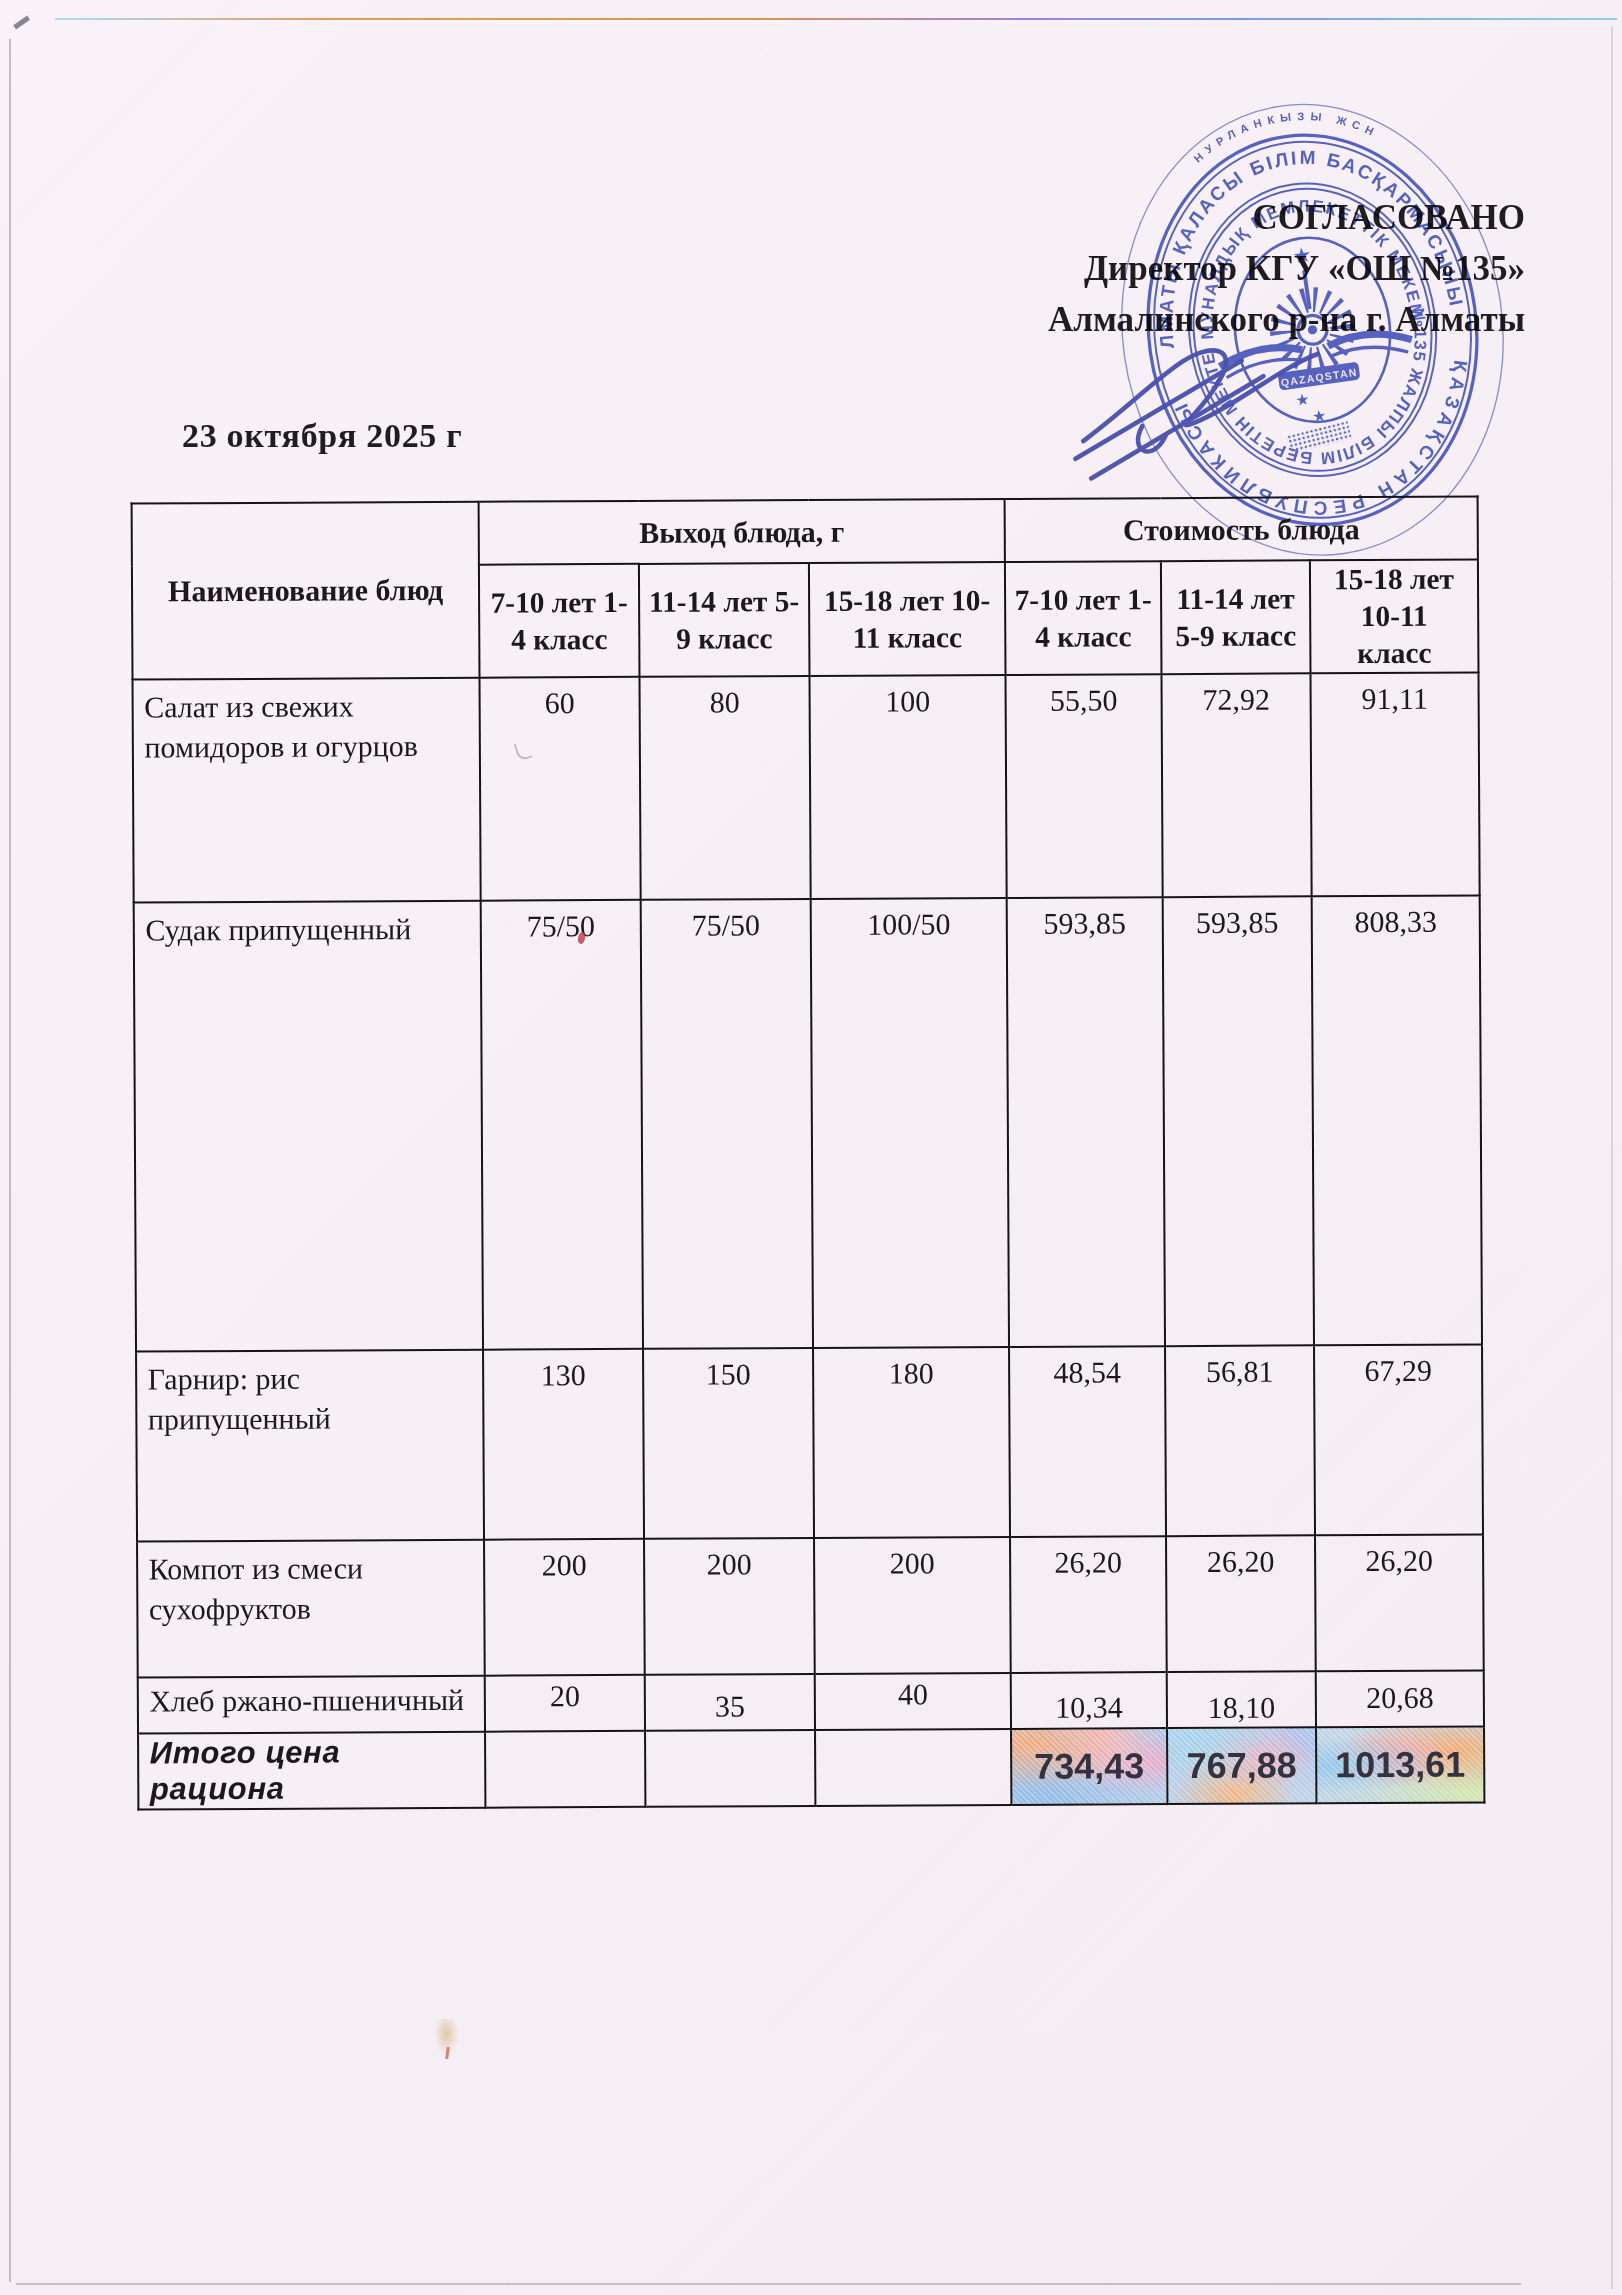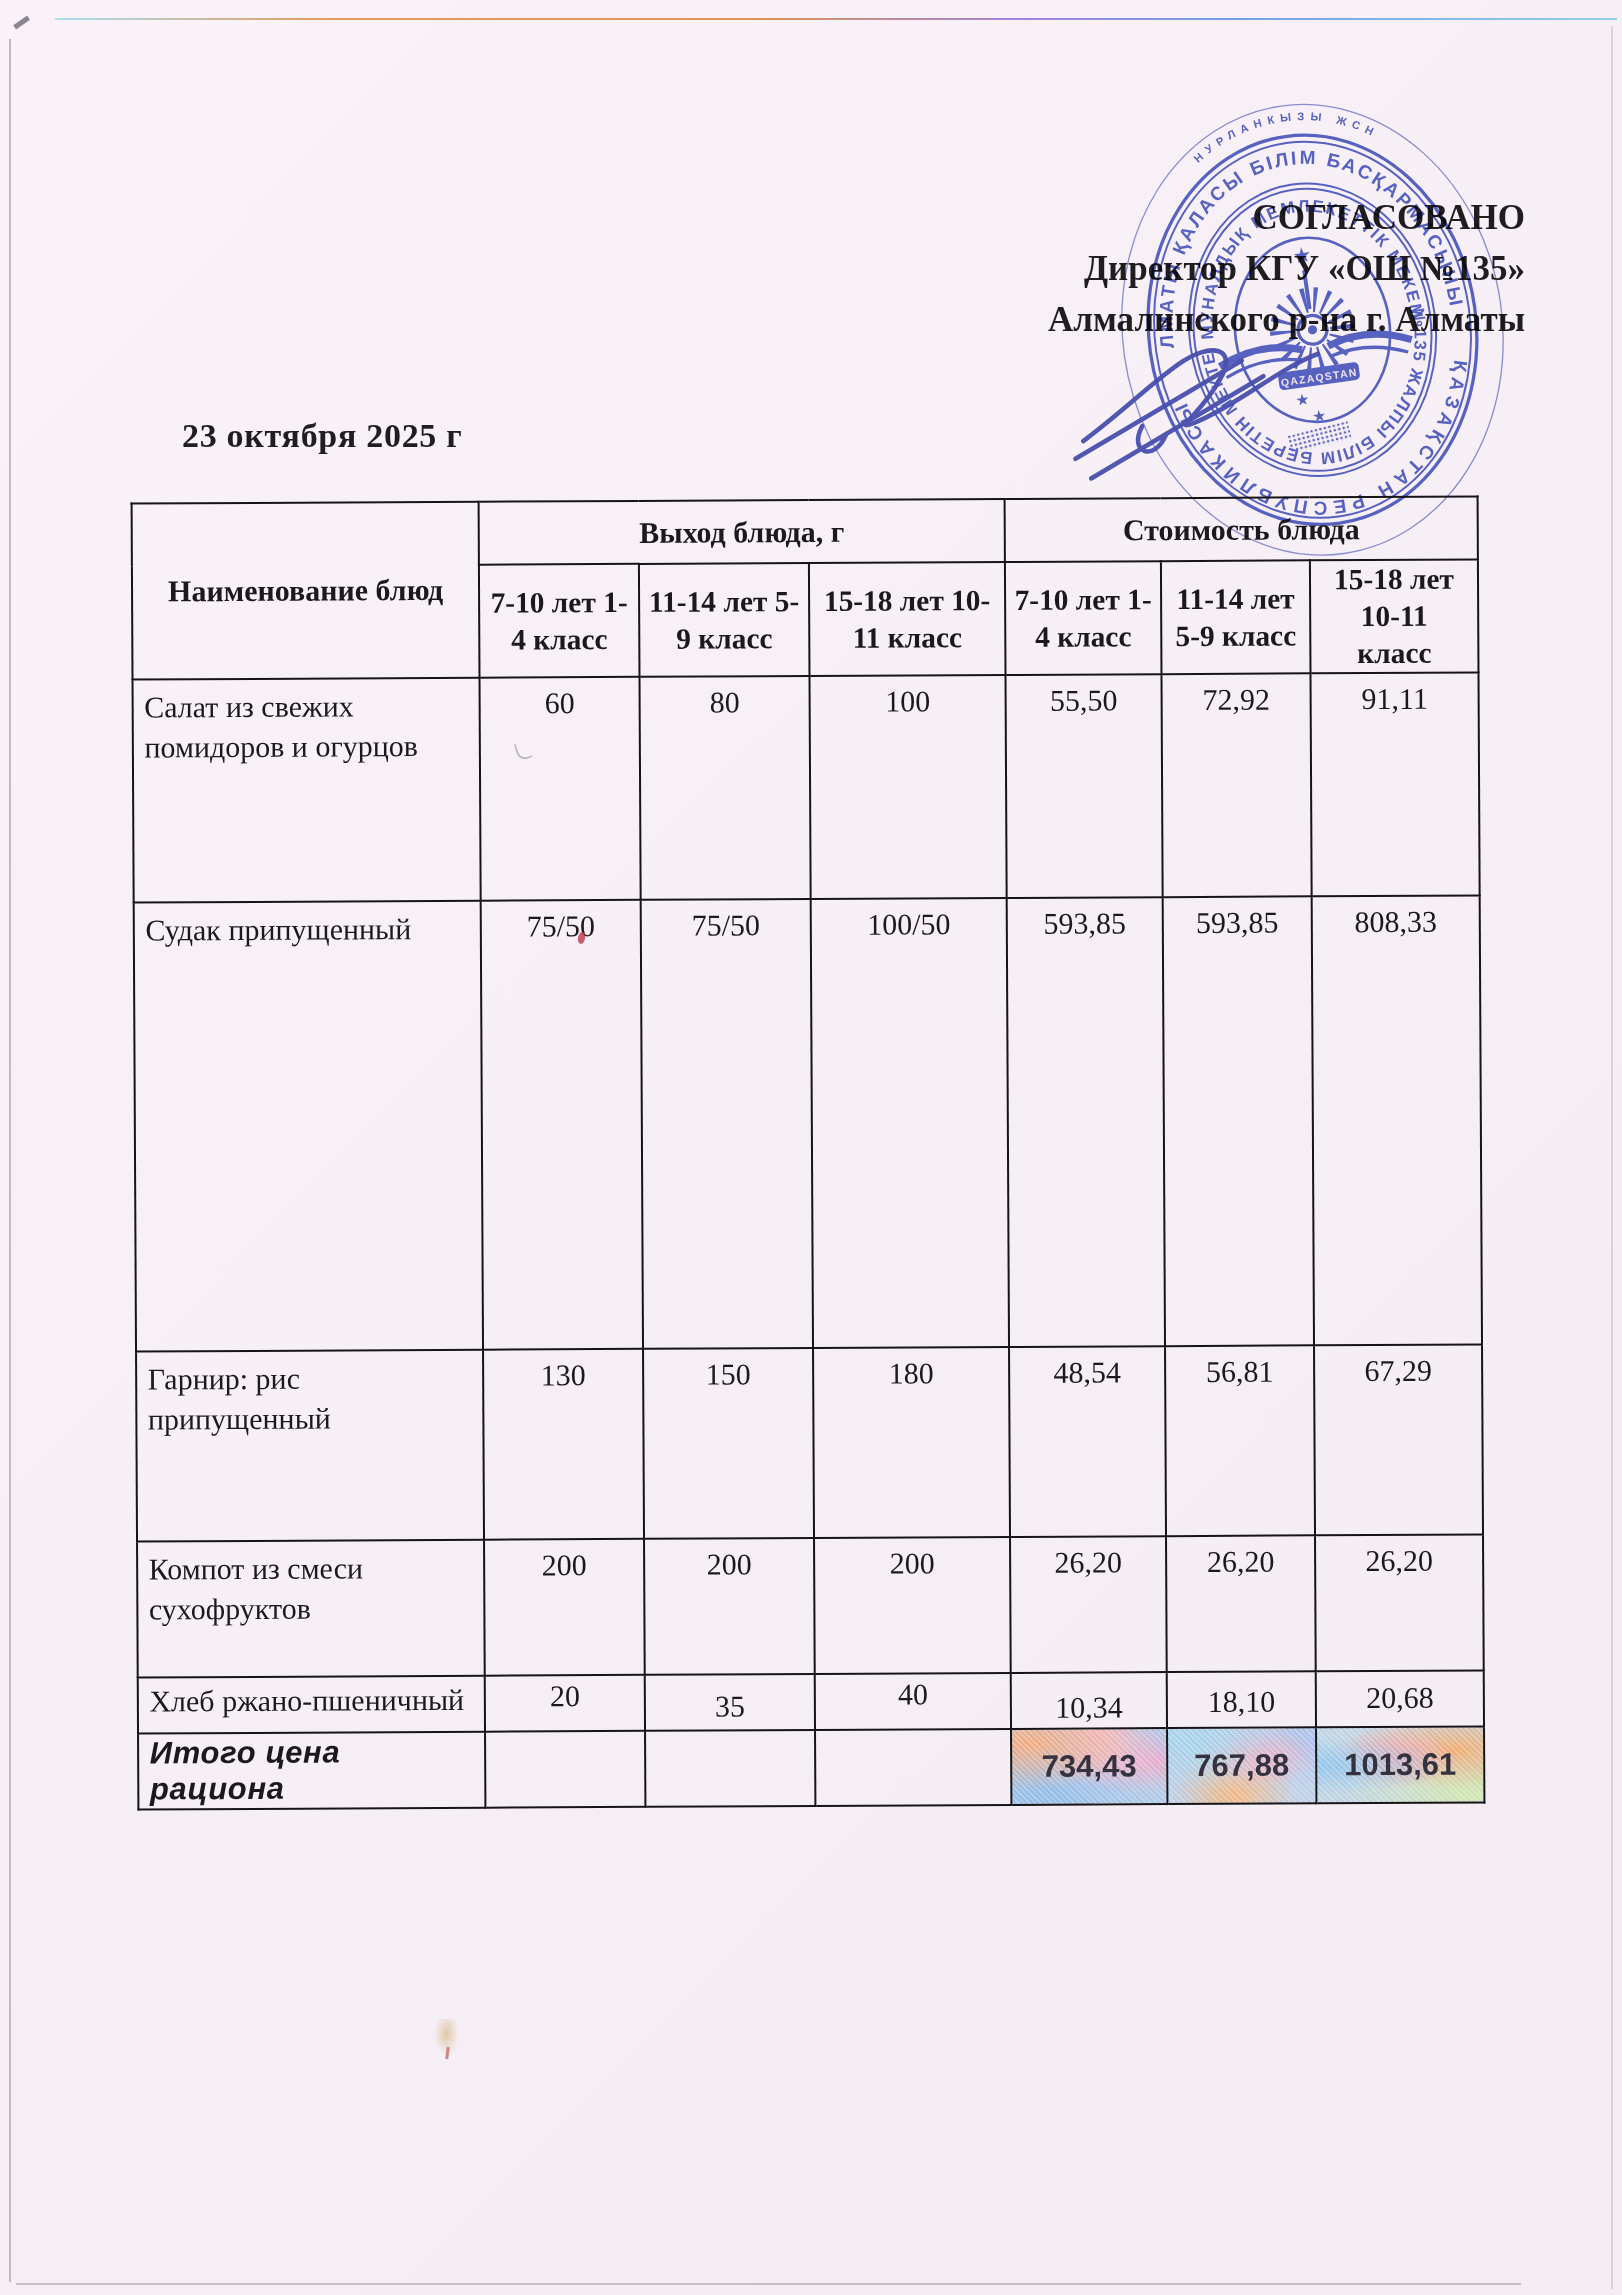--- a/index.html
+++ b/index.html
@@ -37,21 +37,21 @@
     font-size:30px;color:#1b191c;}
   table.menu td,table.menu th{border:2px solid #161417;overflow:hidden;}
   th.grp{font-weight:bold;text-align:center;vertical-align:middle;font-size:30px;}
   th.sub{font-weight:bold;text-align:center;vertical-align:middle;line-height:1.25;font-size:29.4px;padding:0 5.2px;}
   th.sub.tight{padding:0 18.3px;}
   th.namehdr{font-weight:bold;text-align:center;vertical-align:middle;font-size:30px;}
   td.name{ text-align:left;vertical-align:top;padding:6.5px 6.5px 0 10.5px;line-height:1.34;}
   td.val{text-align:center;vertical-align:top;padding-top:7.9px;}
   td.total-label{font-family:"Liberation Sans",sans-serif;font-weight:bold;font-style:italic;
     vertical-align:middle;padding-left:10.5px;font-size:31px;letter-spacing:0.7px;}
-  td.total-val{font-family:"Liberation Sans",sans-serif;font-weight:bold;font-size:31px;
+  td.total-val{font-family:"Liberation Sans",sans-serif;font-weight:bold;font-size:36px;
     text-align:center;vertical-align:middle;color:#34323f;}
   .rb1{background-image:
     repeating-linear-gradient(45deg,rgba(255,255,255,.30) 0 2px,rgba(255,255,255,0) 2px 3.9px),
     radial-gradient(at 12% 18%,#f2a577 0%,rgba(242,165,119,0) 55%),
     radial-gradient(at 58% 8%,#f4b3c0 0%,rgba(244,179,192,0) 50%),
     radial-gradient(at 88% 45%,#e8a8c9 0%,rgba(232,168,201,0) 55%),
     radial-gradient(at 25% 88%,#8fb9e6 0%,rgba(143,185,230,0) 62%);
     background-color:#aac6e4;}
   .rb2{background-image:
     repeating-linear-gradient(45deg,rgba(255,255,255,.30) 0 2px,rgba(255,255,255,0) 2px 3.9px),
@@ -220,21 +220,21 @@
       <td class="val">26,20</td>
       <td class="val">26,20</td>
       <td class="val">26,20</td>
     </tr>
     <tr style="height:56px">
       <td class="name" style="padding-top:2.6px">Хлеб ржано-пшеничный</td>
       <td class="val" style="padding-top:2.6px">20</td>
       <td class="val" style="padding-top:14px">35</td>
       <td class="val" style="padding-top:2.6px">40</td>
       <td class="val" style="padding-top:17px">10,34</td>
-      <td class="val" style="padding-top:12px">18,10</td>
+      <td class="val" style="padding-top:18px">18,10</td>
       <td class="val" style="padding-top:9px">20,68</td>
     </tr>
     <tr style="height:62px">
       <td class="total-label">Итого цена рациона</td>
       <td></td>
       <td></td>
       <td></td>
       <td class="total-val rb1">734,43</td>
       <td class="total-val rb2">767,88</td>
       <td class="total-val rb3">1013,61</td>

